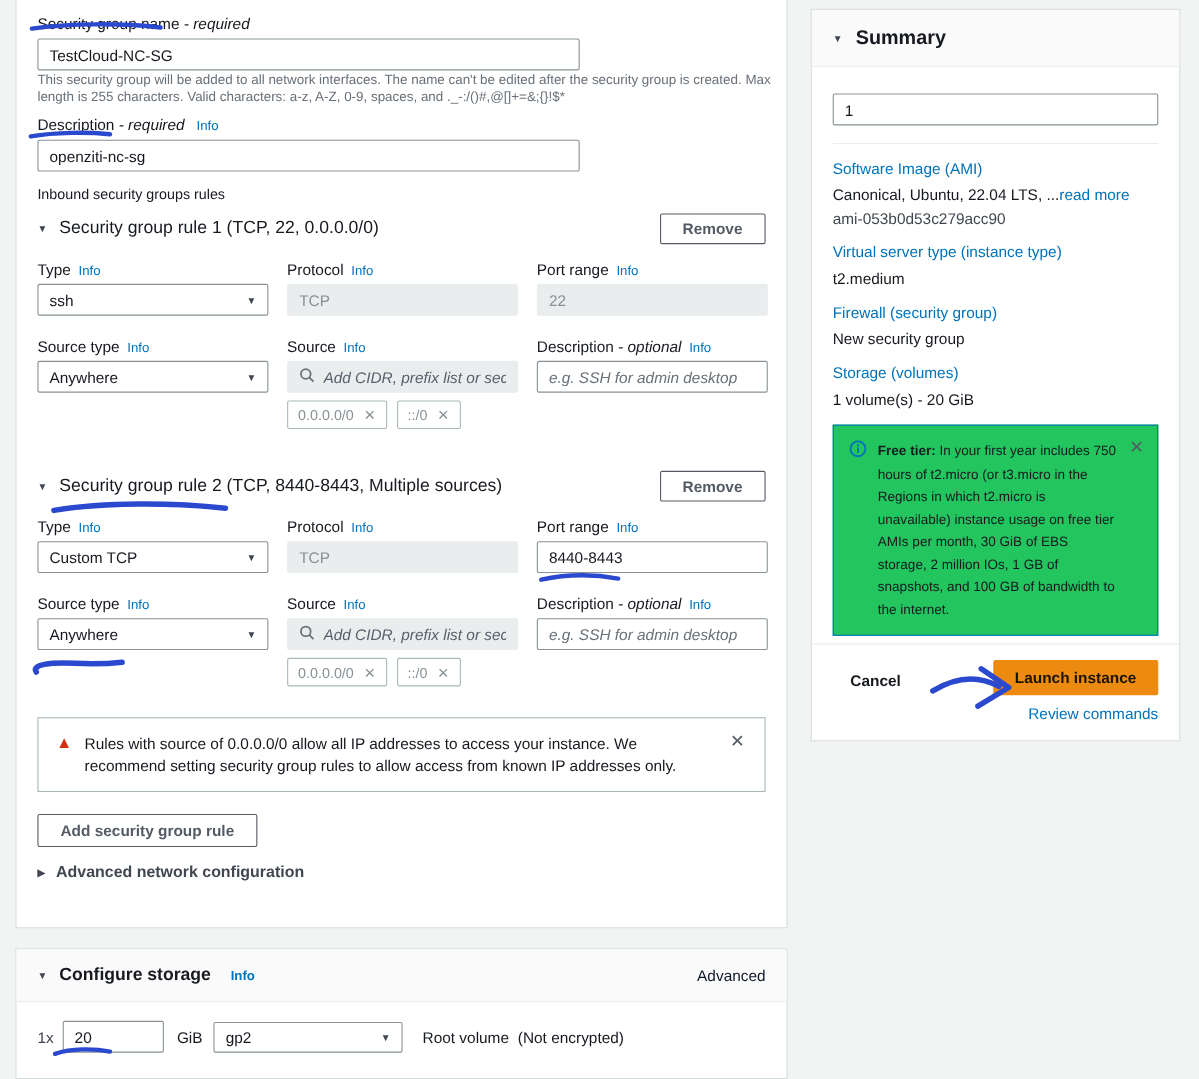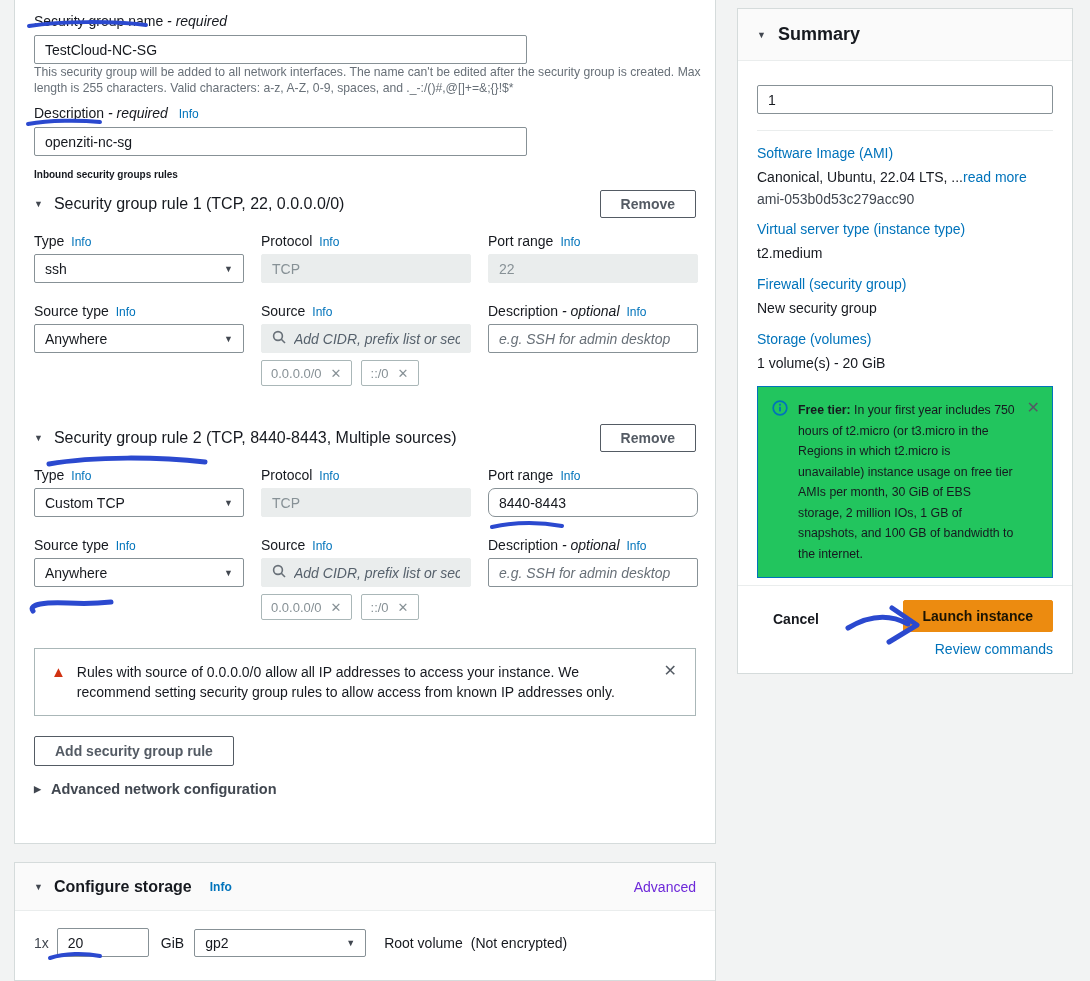--- a/index.html
+++ b/index.html
@@ -20,21 +20,21 @@
   .info-link { color:#0073bb; font-size:12px; margin-left:7px; cursor:pointer; }
   input.txt {
     height:29px; border:1px solid #879196; border-radius:2px; background:#fff;
     font-family:"Liberation Sans", sans-serif; font-size:14px; color:#16191f;
     padding:0 10px; outline:none; display:block;
   }
   input.txt::placeholder { font-style:italic; color:#687078; }
   .w-name { width:493px; margin-top:4px; }
   .help { font-size:12.2px; line-height:16px; color:#687078; width:668px; }
   .mt9 { margin-top:9px; }
-  .sec-title { margin-top:13px; font-size:10px; font-weight:700; }
+  .sec-title { margin-top:13px; font-size:13px; font-weight:400; }
 
   .rule { margin-top:10px; }
   .rule + .rule { margin-top:38px; }
   .rule-head { display:flex; justify-content:space-between; align-items:center; height:28px; }
   .rule-title { font-size:16px; display:flex; align-items:center; gap:11px; cursor:pointer; }
   .tri { font-size:9px; color:#414750; }
   .btn-secondary {
     height:28px; padding:4px 20px; background:#fff; border:1px solid #545b64; border-radius:2px;
     font-family:"Liberation Sans", sans-serif; font-size:14px; font-weight:700; color:#545b64; cursor:pointer;
   }
@@ -68,21 +68,21 @@
   .btn-add { margin-top:20px; height:30px; }
   .adv-toggle { margin-top:15px; display:flex; align-items:center; gap:10px; font-weight:700; font-size:14.5px; color:#414750; cursor:pointer; }
 
   
   .panel-storage { left:14px; top:862px; width:702px; height:119px; padding:0; }
   .storage-head {
     height:48px; background:#fafafa; border-bottom:1px solid #eaeded;
     display:flex; align-items:center; padding:0 19px;
   }
   .storage-title { display:flex; align-items:center; gap:11px; font-size:16px; font-weight:700; cursor:pointer; }
-  .adv-link { margin-left:auto; color:#6d28d9; font-size:14px; cursor:pointer; }
+  .adv-link { margin-left:auto; color:#0f172a; font-size:14px; cursor:pointer; }
   .storage-row { display:flex; align-items:center; padding:17px 19px 0; }
   .stor-x { color:#414750; }
   .stor-size { width:92px; height:27px; margin-left:8px; }
   .stor-unit { margin-left:12px; }
   .stor-sel { width:172px; height:28px; margin-left:10px; }
   .stor-root { margin-left:18px; }
   .stor-enc { margin-left:8px; }
 
   
   .panel-sum { left:737px; top:8px; width:336px; height:666px; display:flex; flex-direction:column; }
@@ -226,21 +226,21 @@
           <span>Custom TCP</span>
           <span class="tri">▼</span>
         </div>
       </div>
       <div class="col">
         <div class="flabel"><span>Protocol</span><span class="info-link">Info</span></div>
         <div class="ctl disabled">TCP</div>
       </div>
       <div class="col">
         <div class="flabel"><span>Port range</span><span class="info-link">Info</span></div>
-        <input class="txt" style="width: 210px; border-radius: 7px;" value="8440-8443">
+        <input class="txt" style="width: 210px;" value="8440-8443">
       </div>
     </div>
 
     <div class="fgrid row2">
       <div class="col">
         <div class="flabel"><span>Source type</span><span class="info-link">Info</span></div>
         <div class="ctl select">
           <span>Anywhere</span>
           <span class="tri">▼</span>
         </div>

